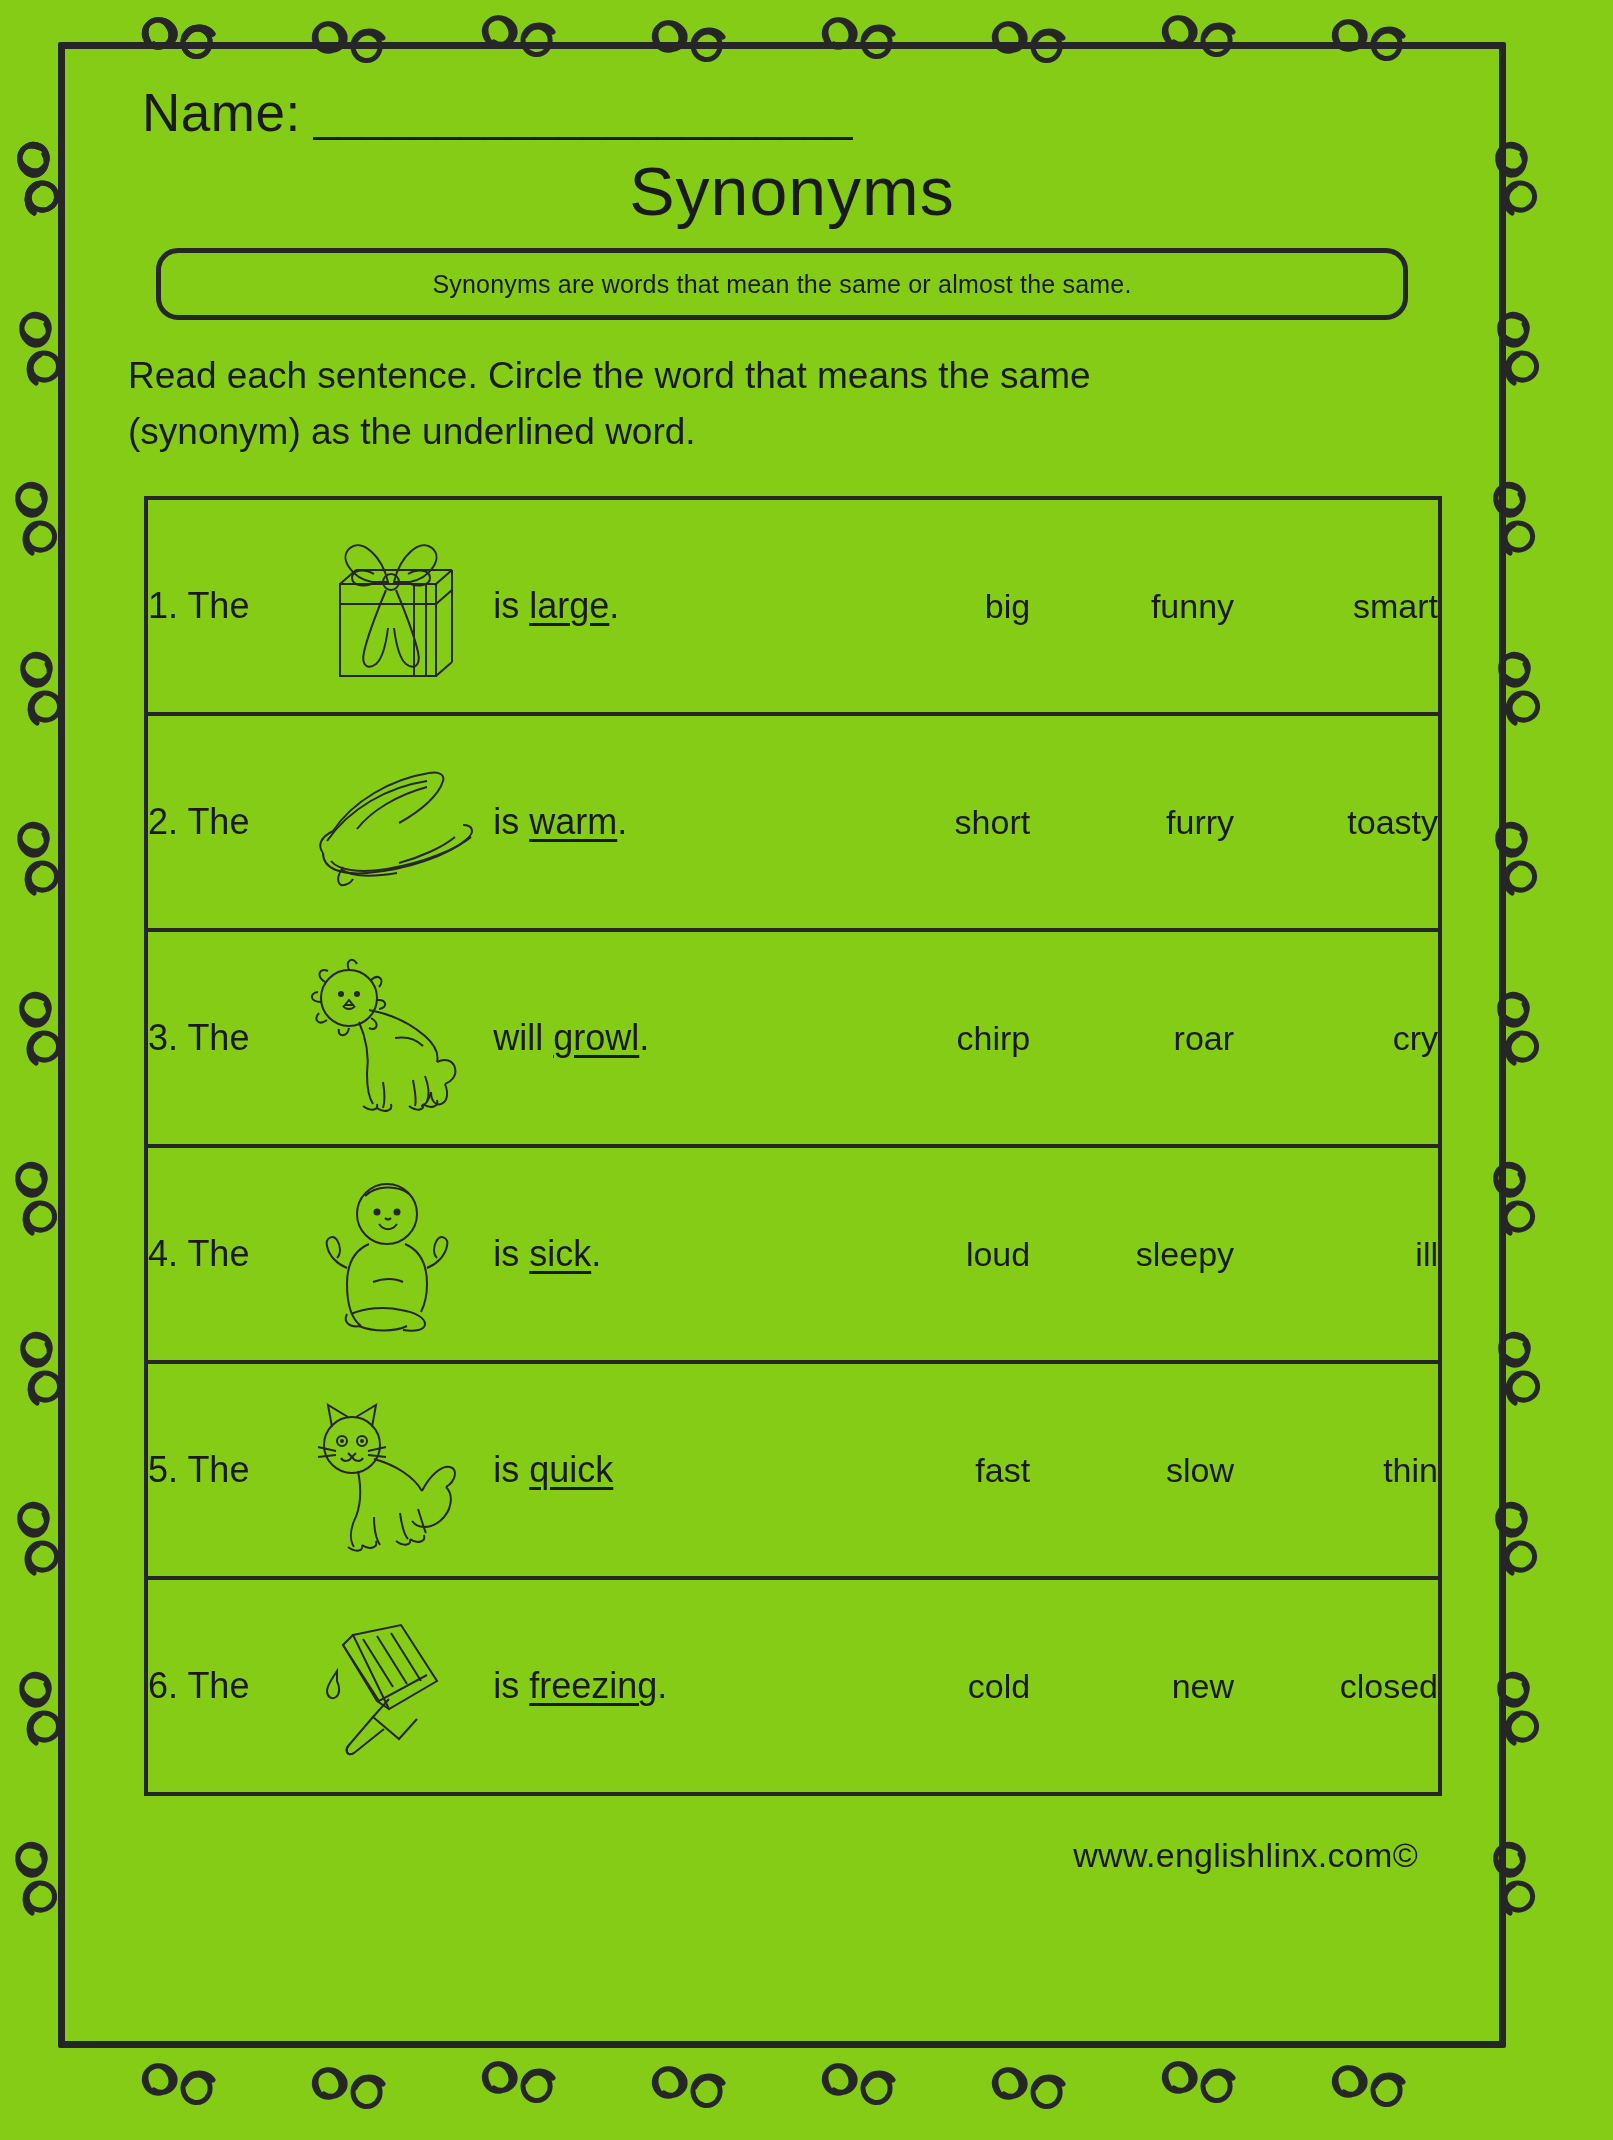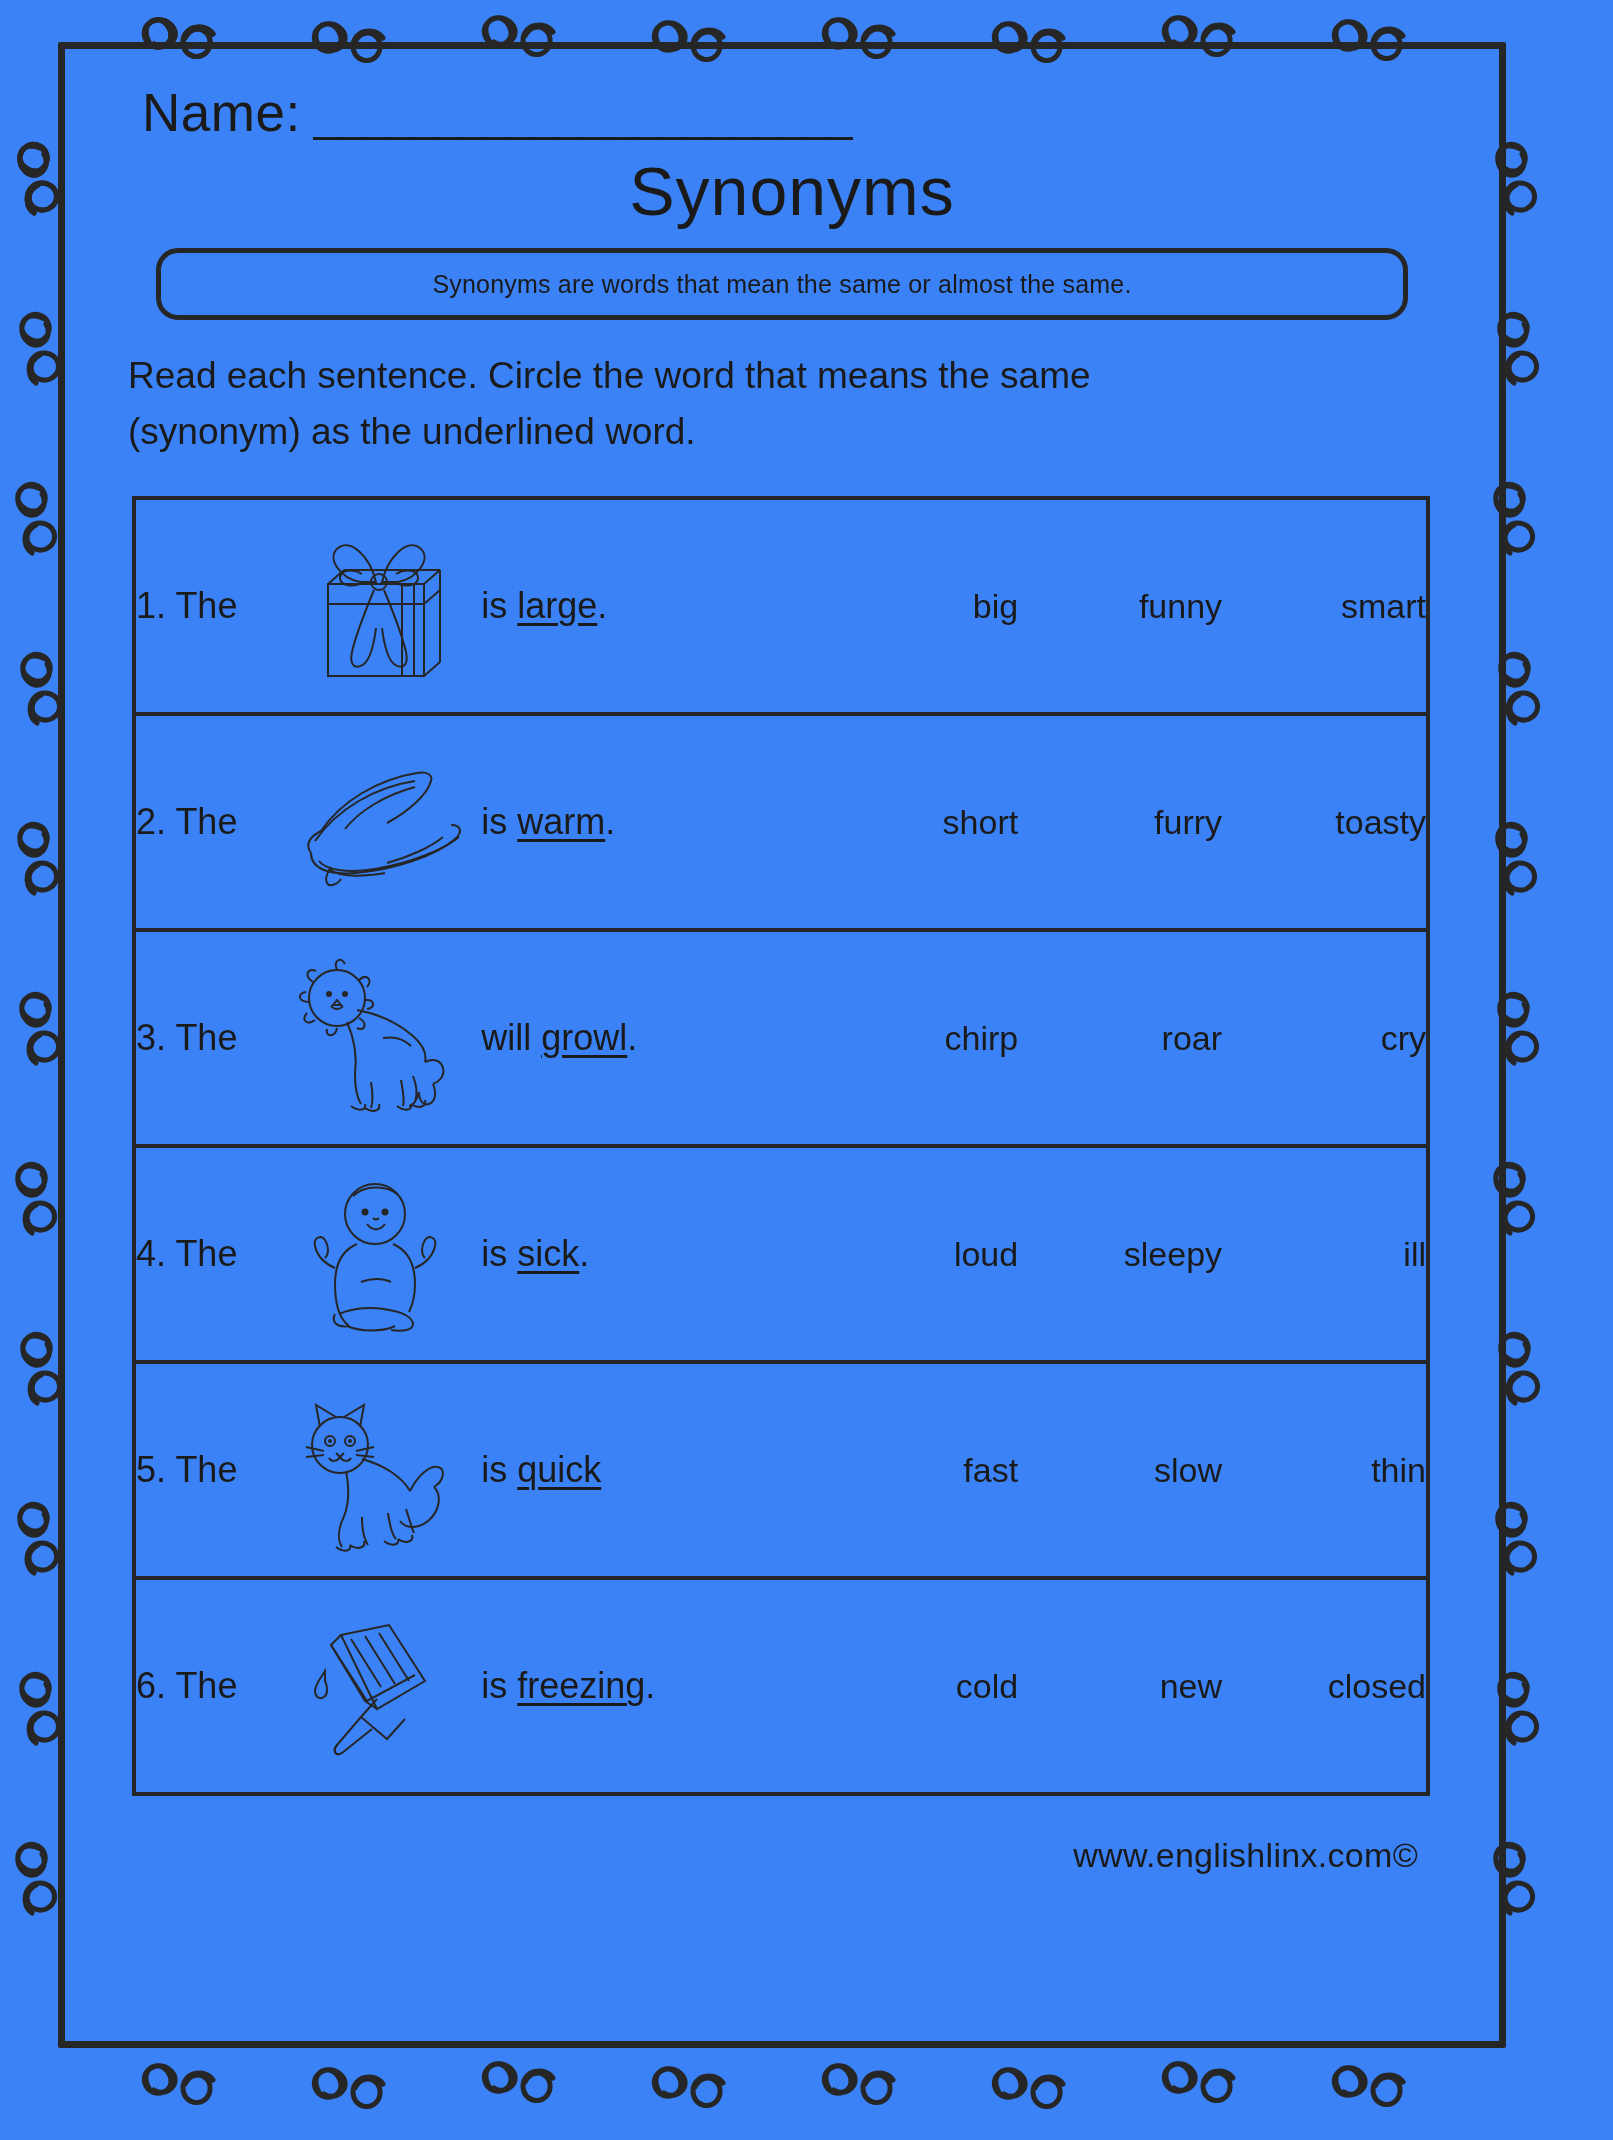--- a/index.html
+++ b/index.html
@@ -9,21 +9,21 @@
     background: #ffffff;
   }
   body {
     font-family: "Liberation Sans", sans-serif;
     color: #1a1a1a;
   }
   #page {
     position: relative;
     width: 1613px;
     height: 2140px;
-    background: #3b82f6;
+    background: #84cc16;
     overflow: hidden;
   }
 
   
   .doodle-border {
     position: absolute;
     left: 0; top: 0;
     width: 1613px;
     height: 2140px;
     pointer-events: none;
@@ -102,21 +102,21 @@
   .directions {
     margin: 28px 0 0 8px;
     font-size: 37px;
     line-height: 1.52;
     max-width: 1180px;
   }
 
   
   .qtable {
     margin-top: 36px;
-    margin-left: 12px;
+    margin-left: 24px;
     width: 1298px;
     border: 4px solid #262626;
     border-collapse: collapse;
     box-sizing: border-box;
     table-layout: fixed;
   }
   .qtable tr {
     border-bottom: 4px solid #262626;
   }
   .qtable tr:last-child {

